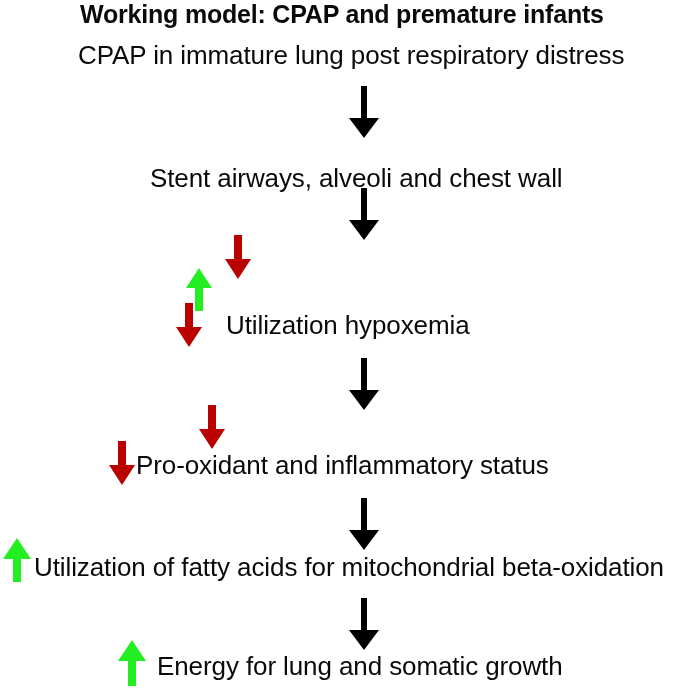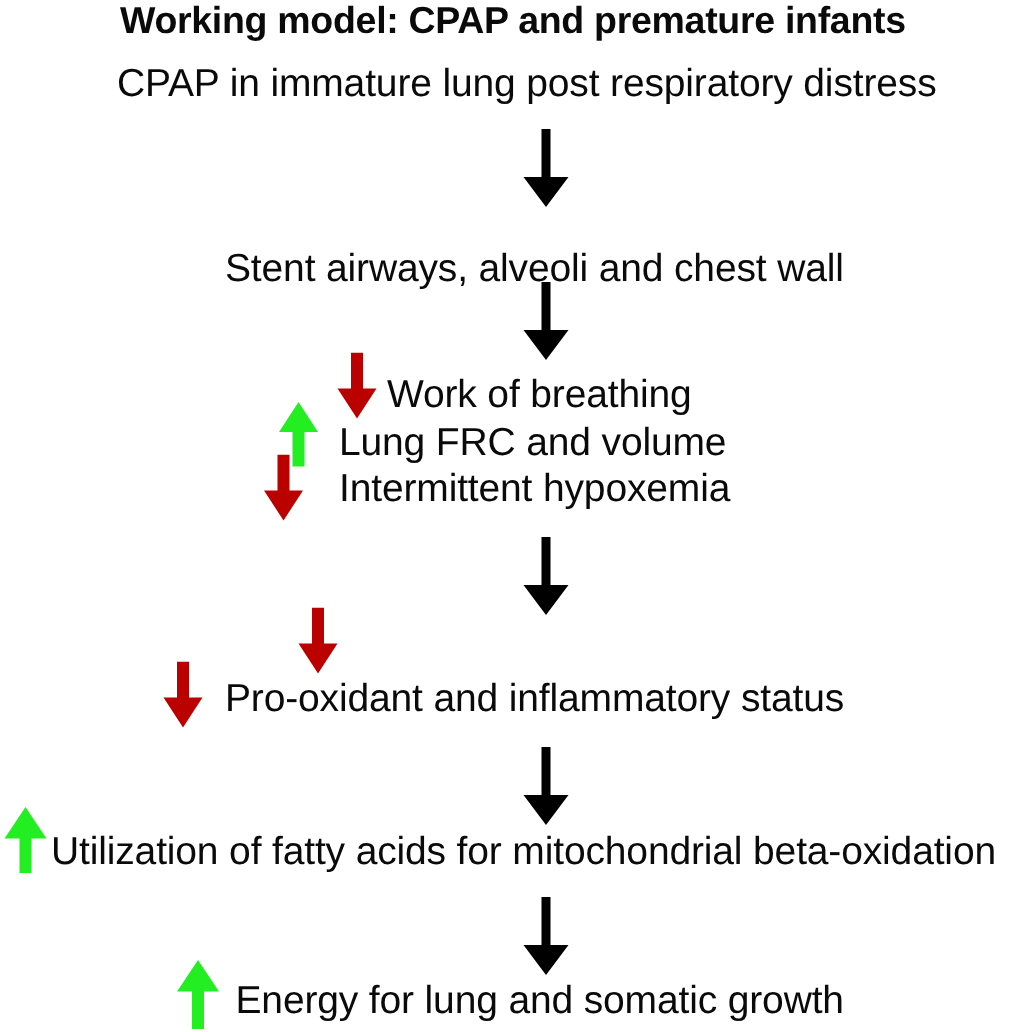--- a/index.html
+++ b/index.html
@@ -65,37 +65,35 @@
       <polygon points="1,32 31,32 16,52" fill="#000000"></polygon>
     </svg>
   </span>
 
   <span class="arrow" style="left:223px; top:235px;">
     <svg width="30" height="46" viewBox="0 0 30 46">
       <rect x="11" y="0" width="8" height="26" fill="#bb0000"></rect>
       <polygon points="2,24 28,24 15,44" fill="#bb0000"></polygon>
     </svg>
   </span>
-  <div class="txt line" style="left:258px; top:249px;">Work of breathing</div>
 
   <span class="arrow" style="left:184px; top:266px;">
     <svg width="30" height="46" viewBox="0 0 30 46">
       <polygon points="2,22 28,22 15,2" fill="#22ee22"></polygon>
       <rect x="11" y="20" width="8" height="25" fill="#22ee22"></rect>
     </svg>
   </span>
-  <div class="txt line" style="left:226px; top:281px;">Lung FRC and volume</div>
 
   <span class="arrow" style="left:174px; top:303px;">
     <svg width="30" height="46" viewBox="0 0 30 46">
       <rect x="11" y="0" width="8" height="26" fill="#bb0000"></rect>
       <polygon points="2,24 28,24 15,44" fill="#bb0000"></polygon>
     </svg>
   </span>
-  <div class="txt line" style="left:226px; top:312px;">Intermittent hypoxemia</div>
+  <div class="txt line" style="left:226px; top:312px;">Utilization hypoxemia</div>
 
   <span class="arrow" style="left:348px; top:358px;">
     <svg width="32" height="54" viewBox="0 0 32 54">
       <rect x="13" y="0" width="6" height="34" fill="#000000"></rect>
       <polygon points="1,32 31,32 16,52" fill="#000000"></polygon>
     </svg>
   </span>
 
   <span class="arrow" style="left:197px; top:405px;">
     <svg width="30" height="46" viewBox="0 0 30 46">
@@ -103,21 +101,21 @@
       <polygon points="2,24 28,24 15,44" fill="#bb0000"></polygon>
     </svg>
   </span>
 
   <span class="arrow" style="left:107px; top:441px;">
     <svg width="30" height="46" viewBox="0 0 30 46">
       <rect x="11" y="0" width="8" height="26" fill="#bb0000"></rect>
       <polygon points="2,24 28,24 15,44" fill="#bb0000"></polygon>
     </svg>
   </span>
-  <div class="txt line" style="left:150px; top:452px;text-align:center;">Pro-oxidant and inflammatory status</div>
+  <div class="txt line" style="left:136px; top:452px;text-align:center;">Pro-oxidant and inflammatory status</div>
 
   <span class="arrow" style="left:348px; top:498px;">
     <svg width="32" height="54" viewBox="0 0 32 54">
       <rect x="13" y="0" width="6" height="34" fill="#000000"></rect>
       <polygon points="1,32 31,32 16,52" fill="#000000"></polygon>
     </svg>
   </span>
 
   <span class="arrow" style="left:1px; top:535px;">
     <svg width="32" height="48" viewBox="0 0 32 48">

